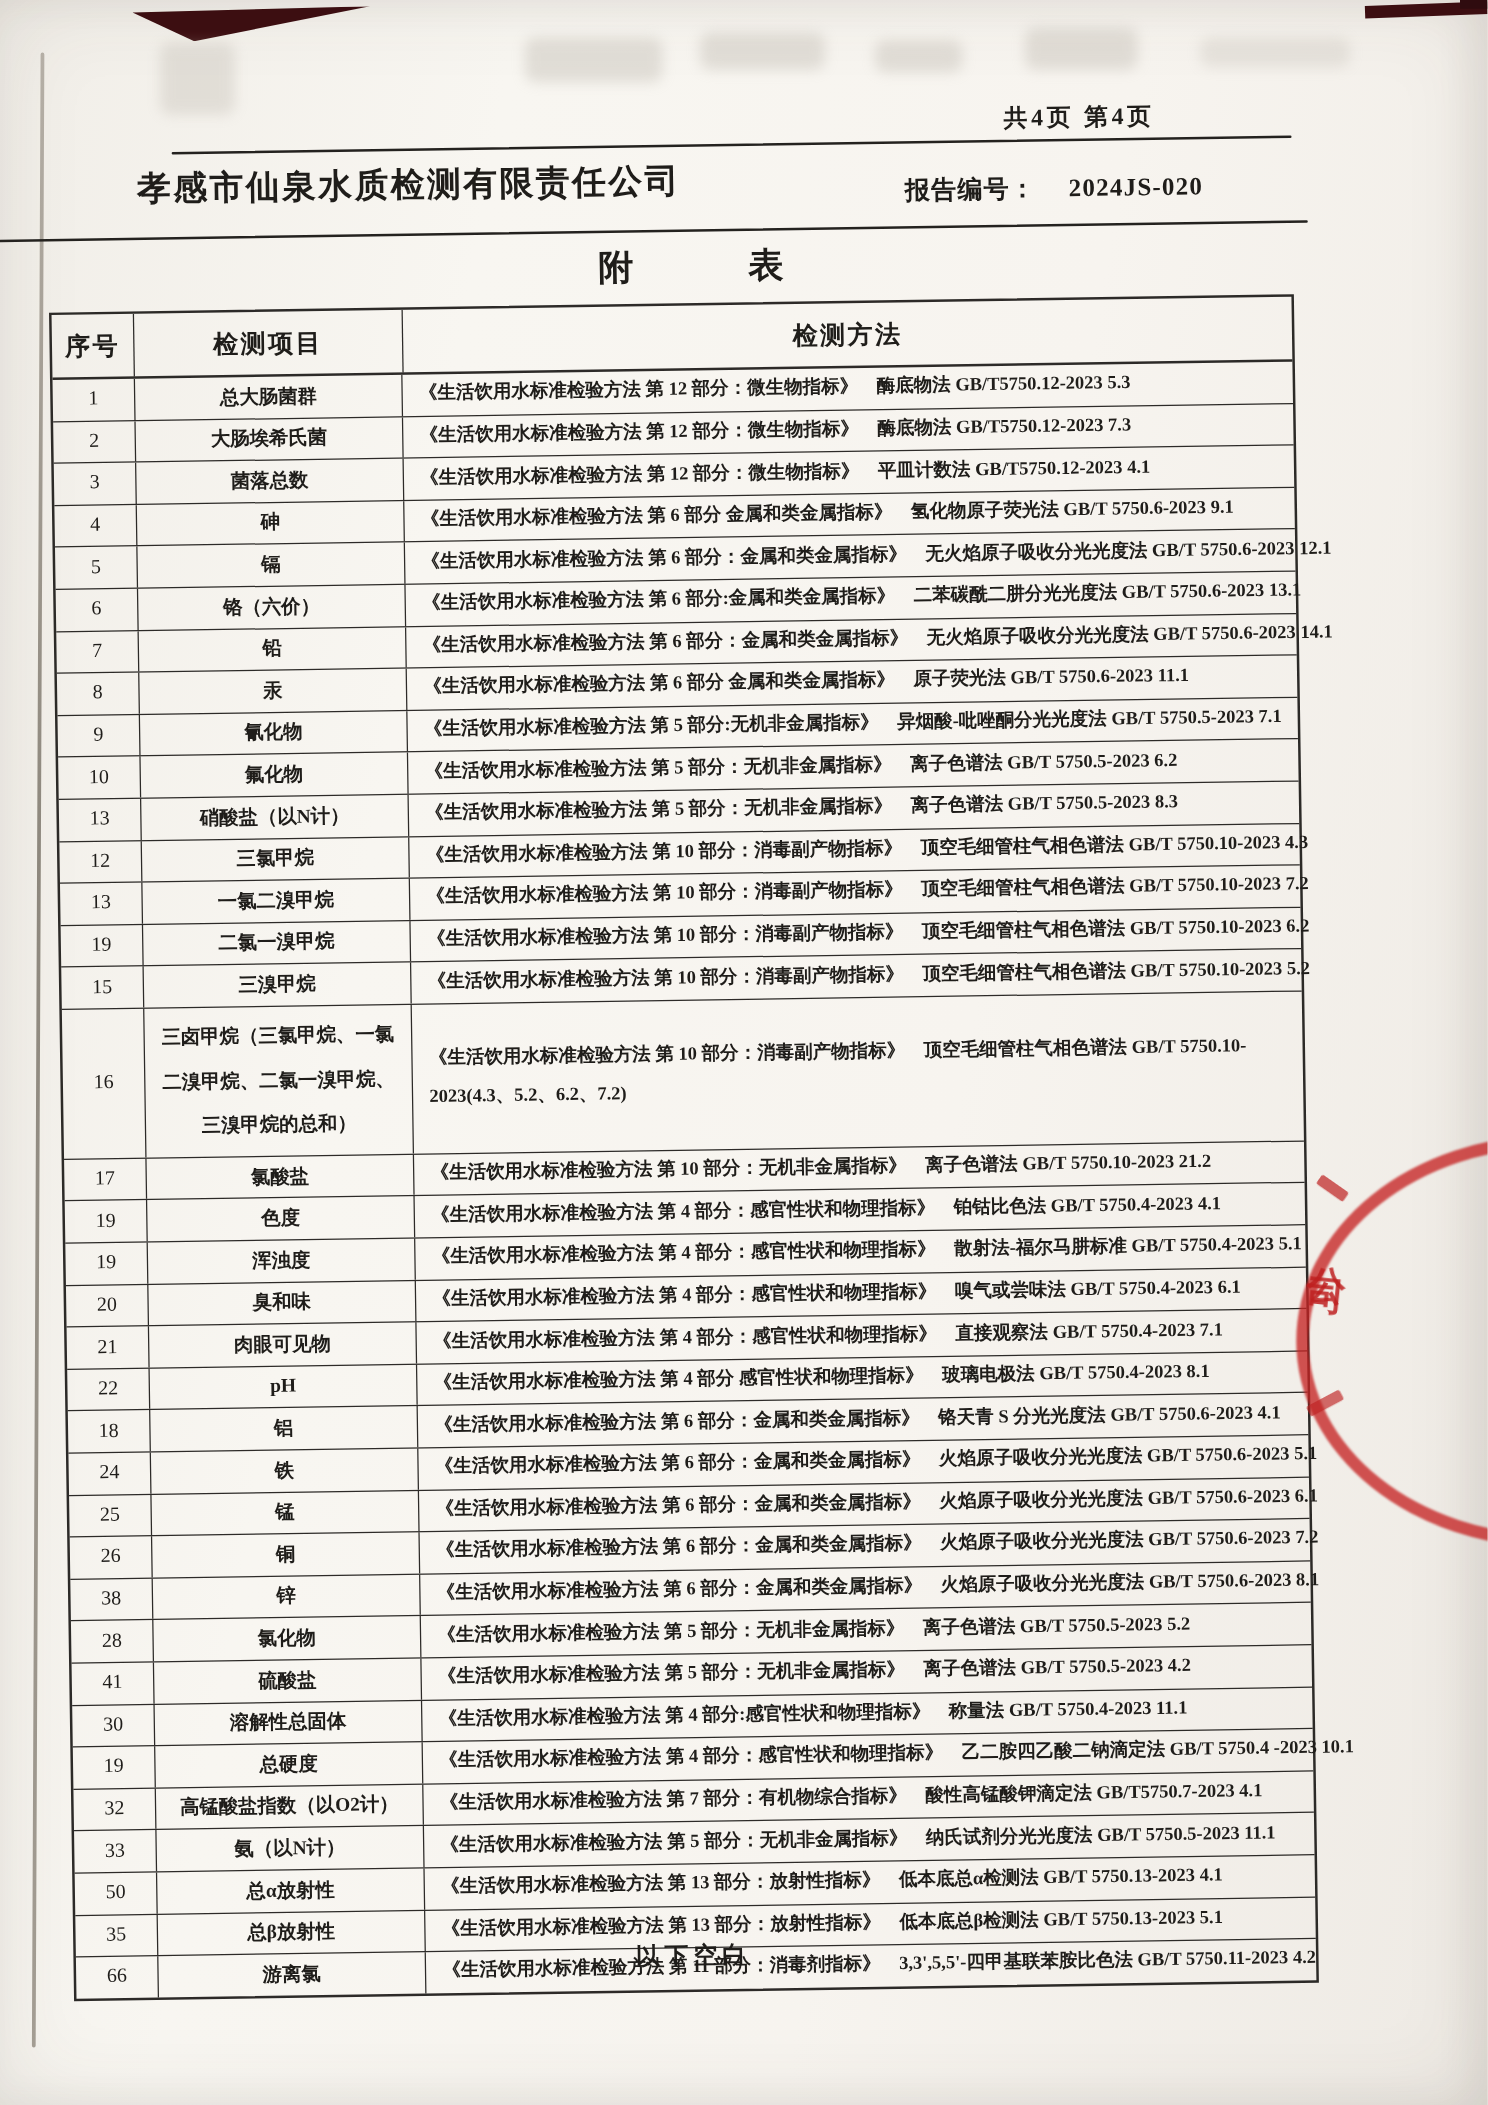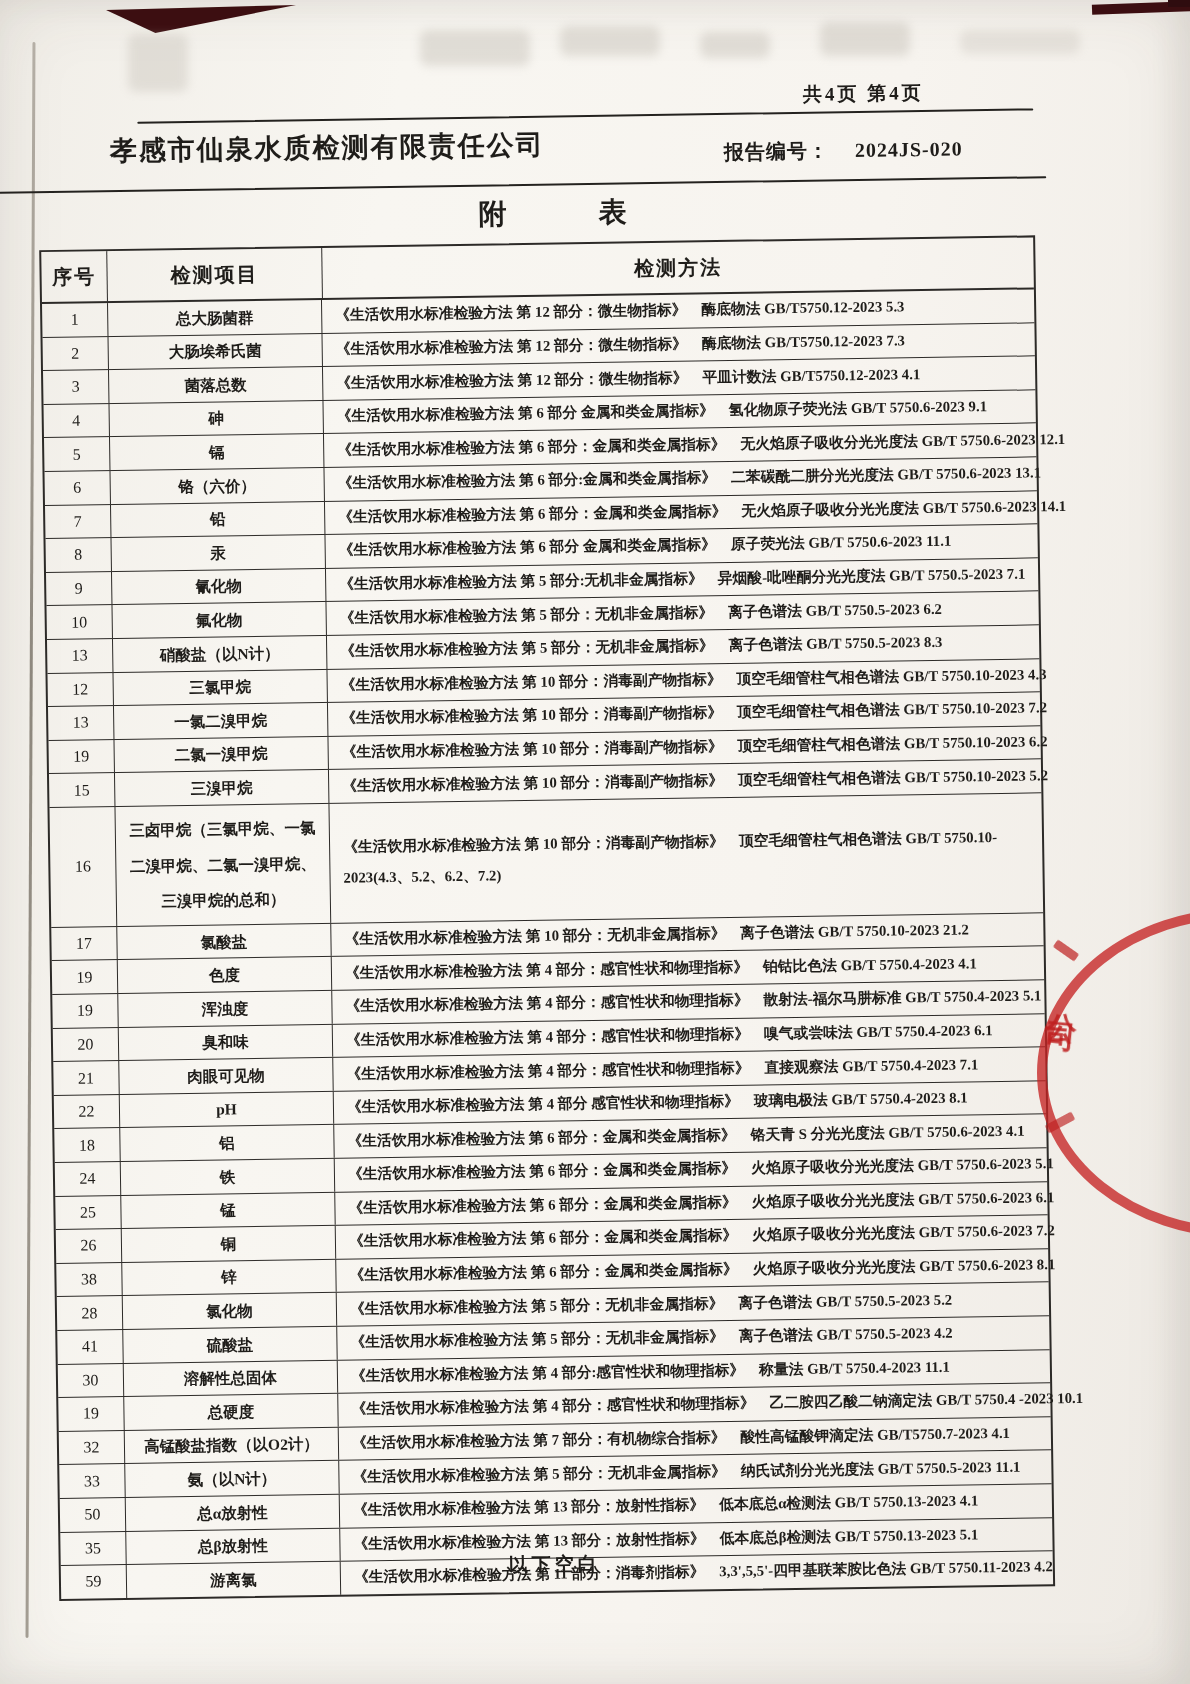--- a/index.html
+++ b/index.html
@@ -275,21 +275,21 @@
     <div class="c-no">50</div>
     <div class="c-item">总α放射性</div>
     <div class="c-method">《生活饮用水标准检验方法 第 13 部分：放射性指标》　低本底总α检测法 GB/T 5750.13-2023 4.1</div>
   </div>
           <div class="t-row">
     <div class="c-no">35</div>
     <div class="c-item">总β放射性</div>
     <div class="c-method">《生活饮用水标准检验方法 第 13 部分：放射性指标》　低本底总β检测法 GB/T 5750.13-2023 5.1</div>
   </div>
           <div class="t-row">
-    <div class="c-no">59</div>
+    <div class="c-no">66</div>
     <div class="c-item">游离氯</div>
     <div class="c-method">《生活饮用水标准检验方法 第 11 部分：消毒剂指标》　3,3',5,5'-四甲基联苯胺比色法 GB/T 5750.11-2023 4.2</div>
   </div>
         </div>
     </div>
 
     <div class="footer-note">以下空白</div>
   </div>
 
   <div class="stamp">

